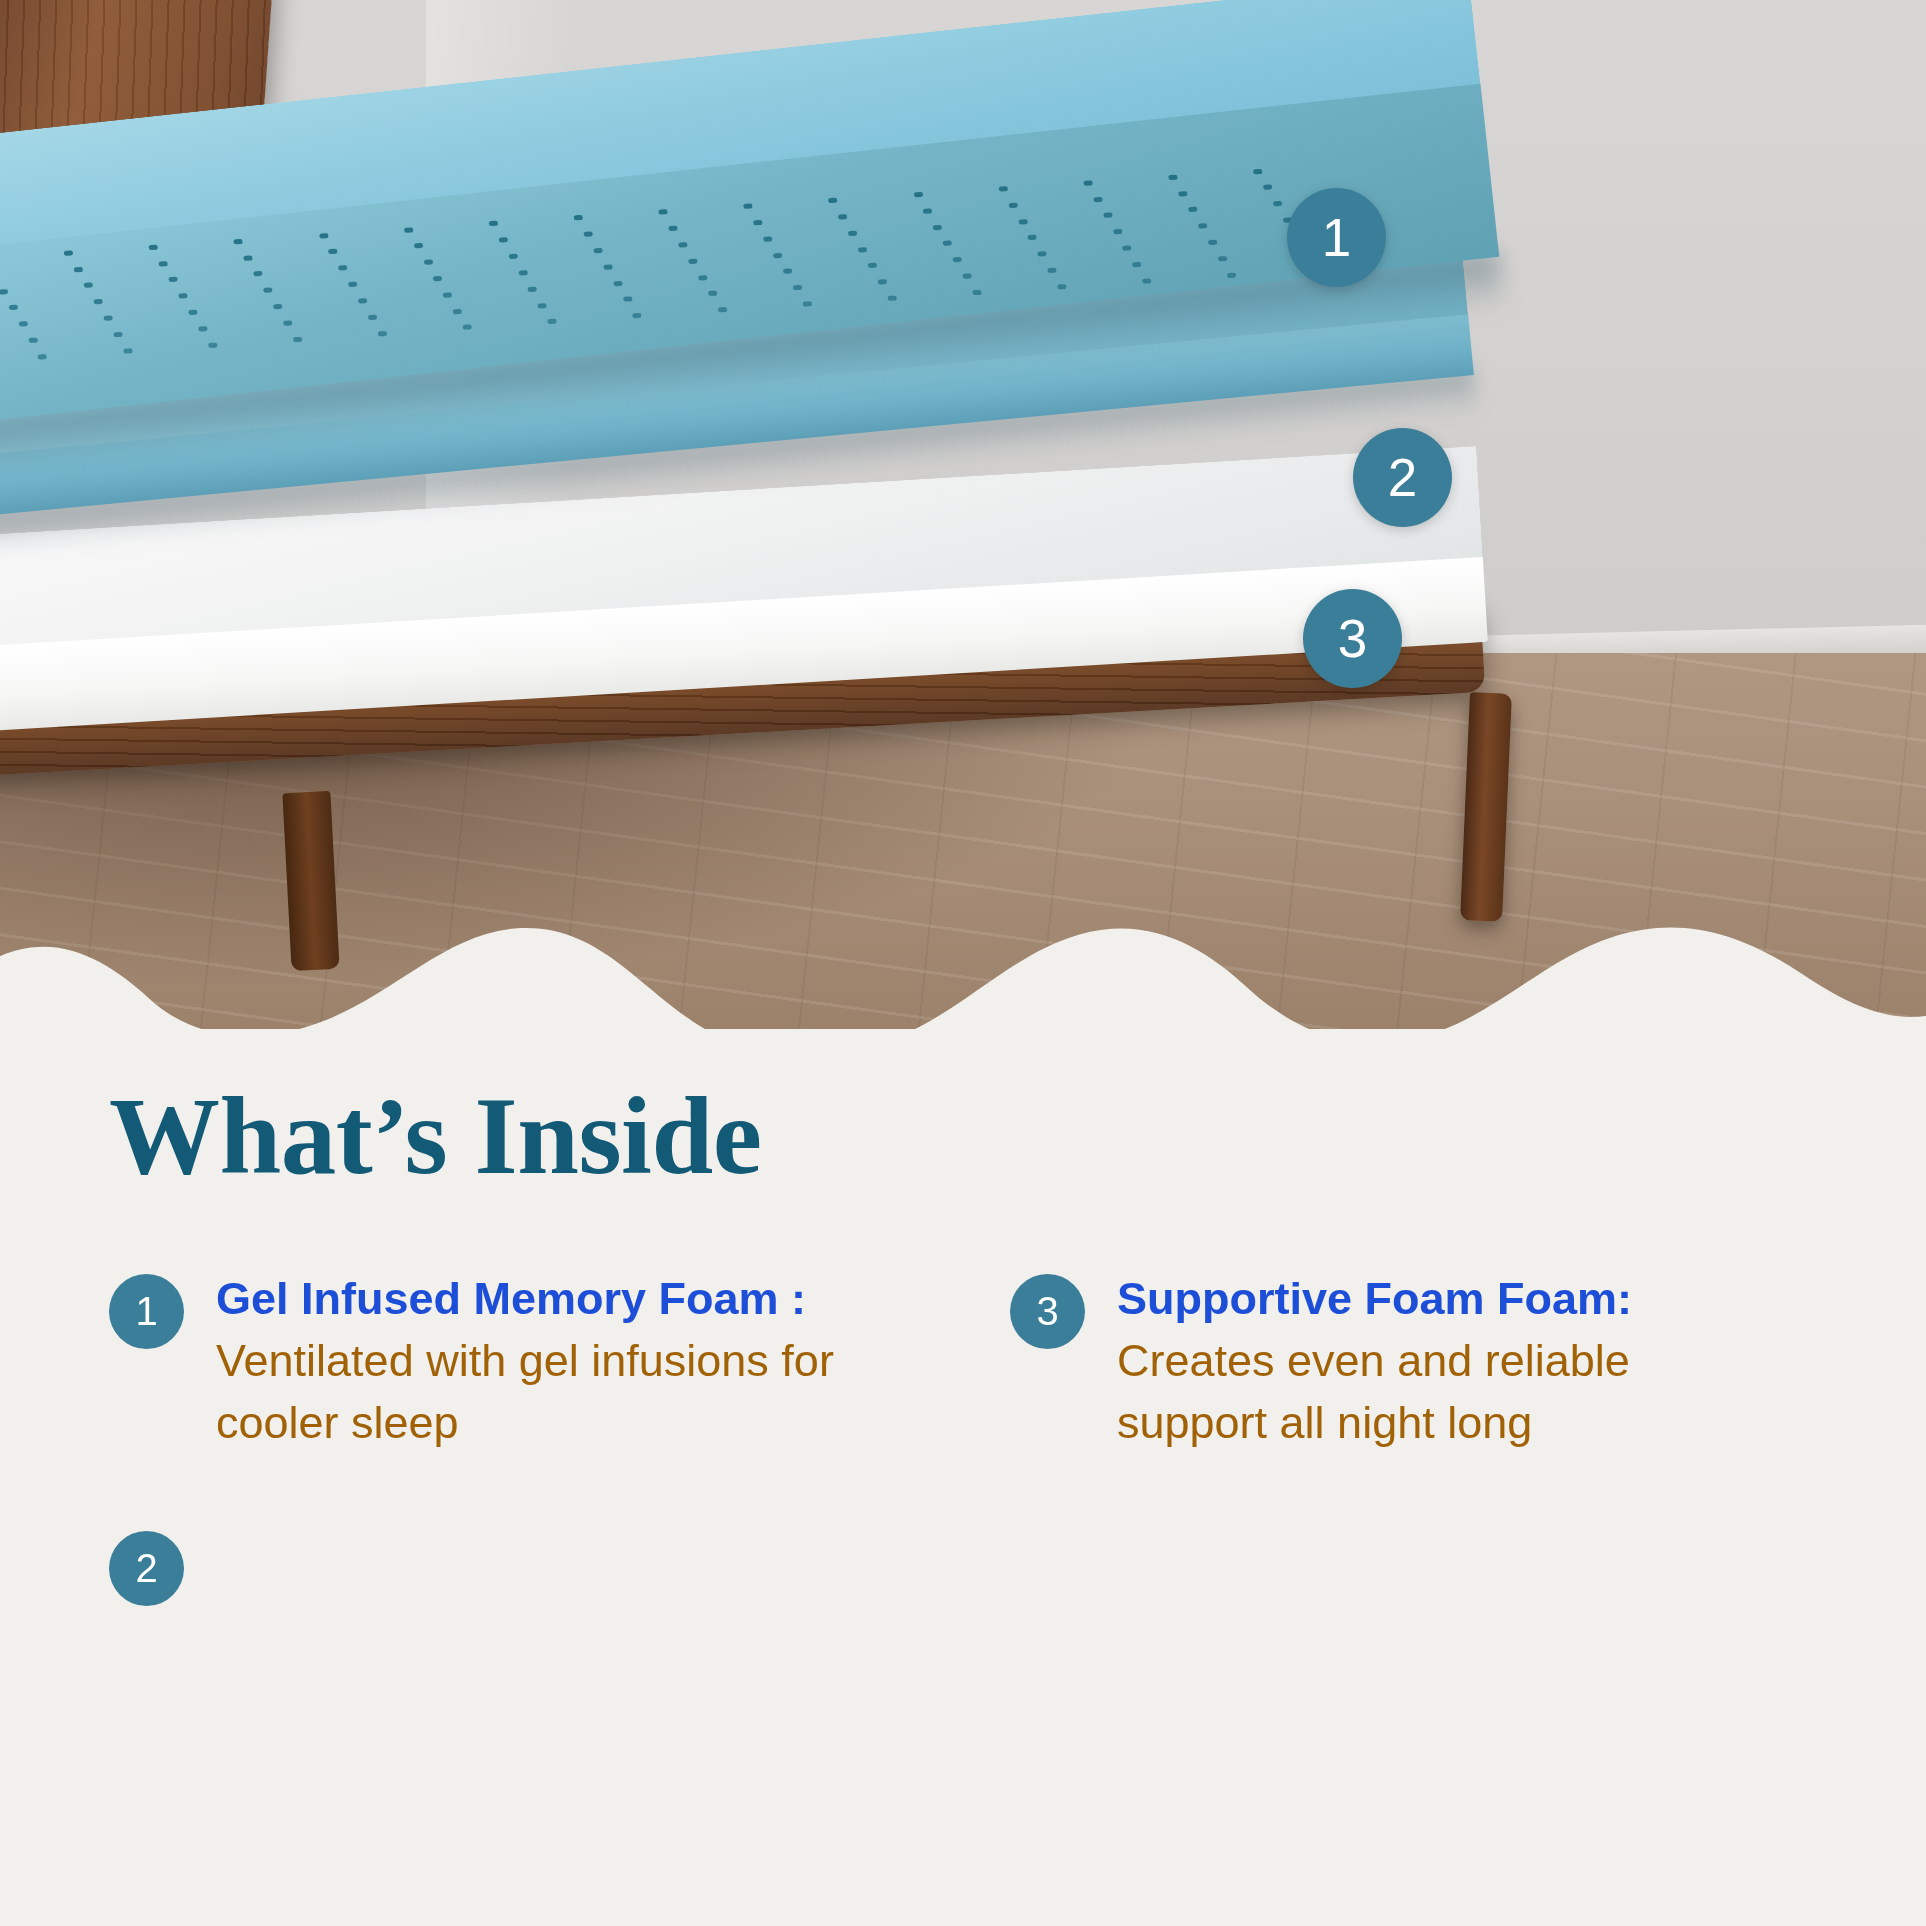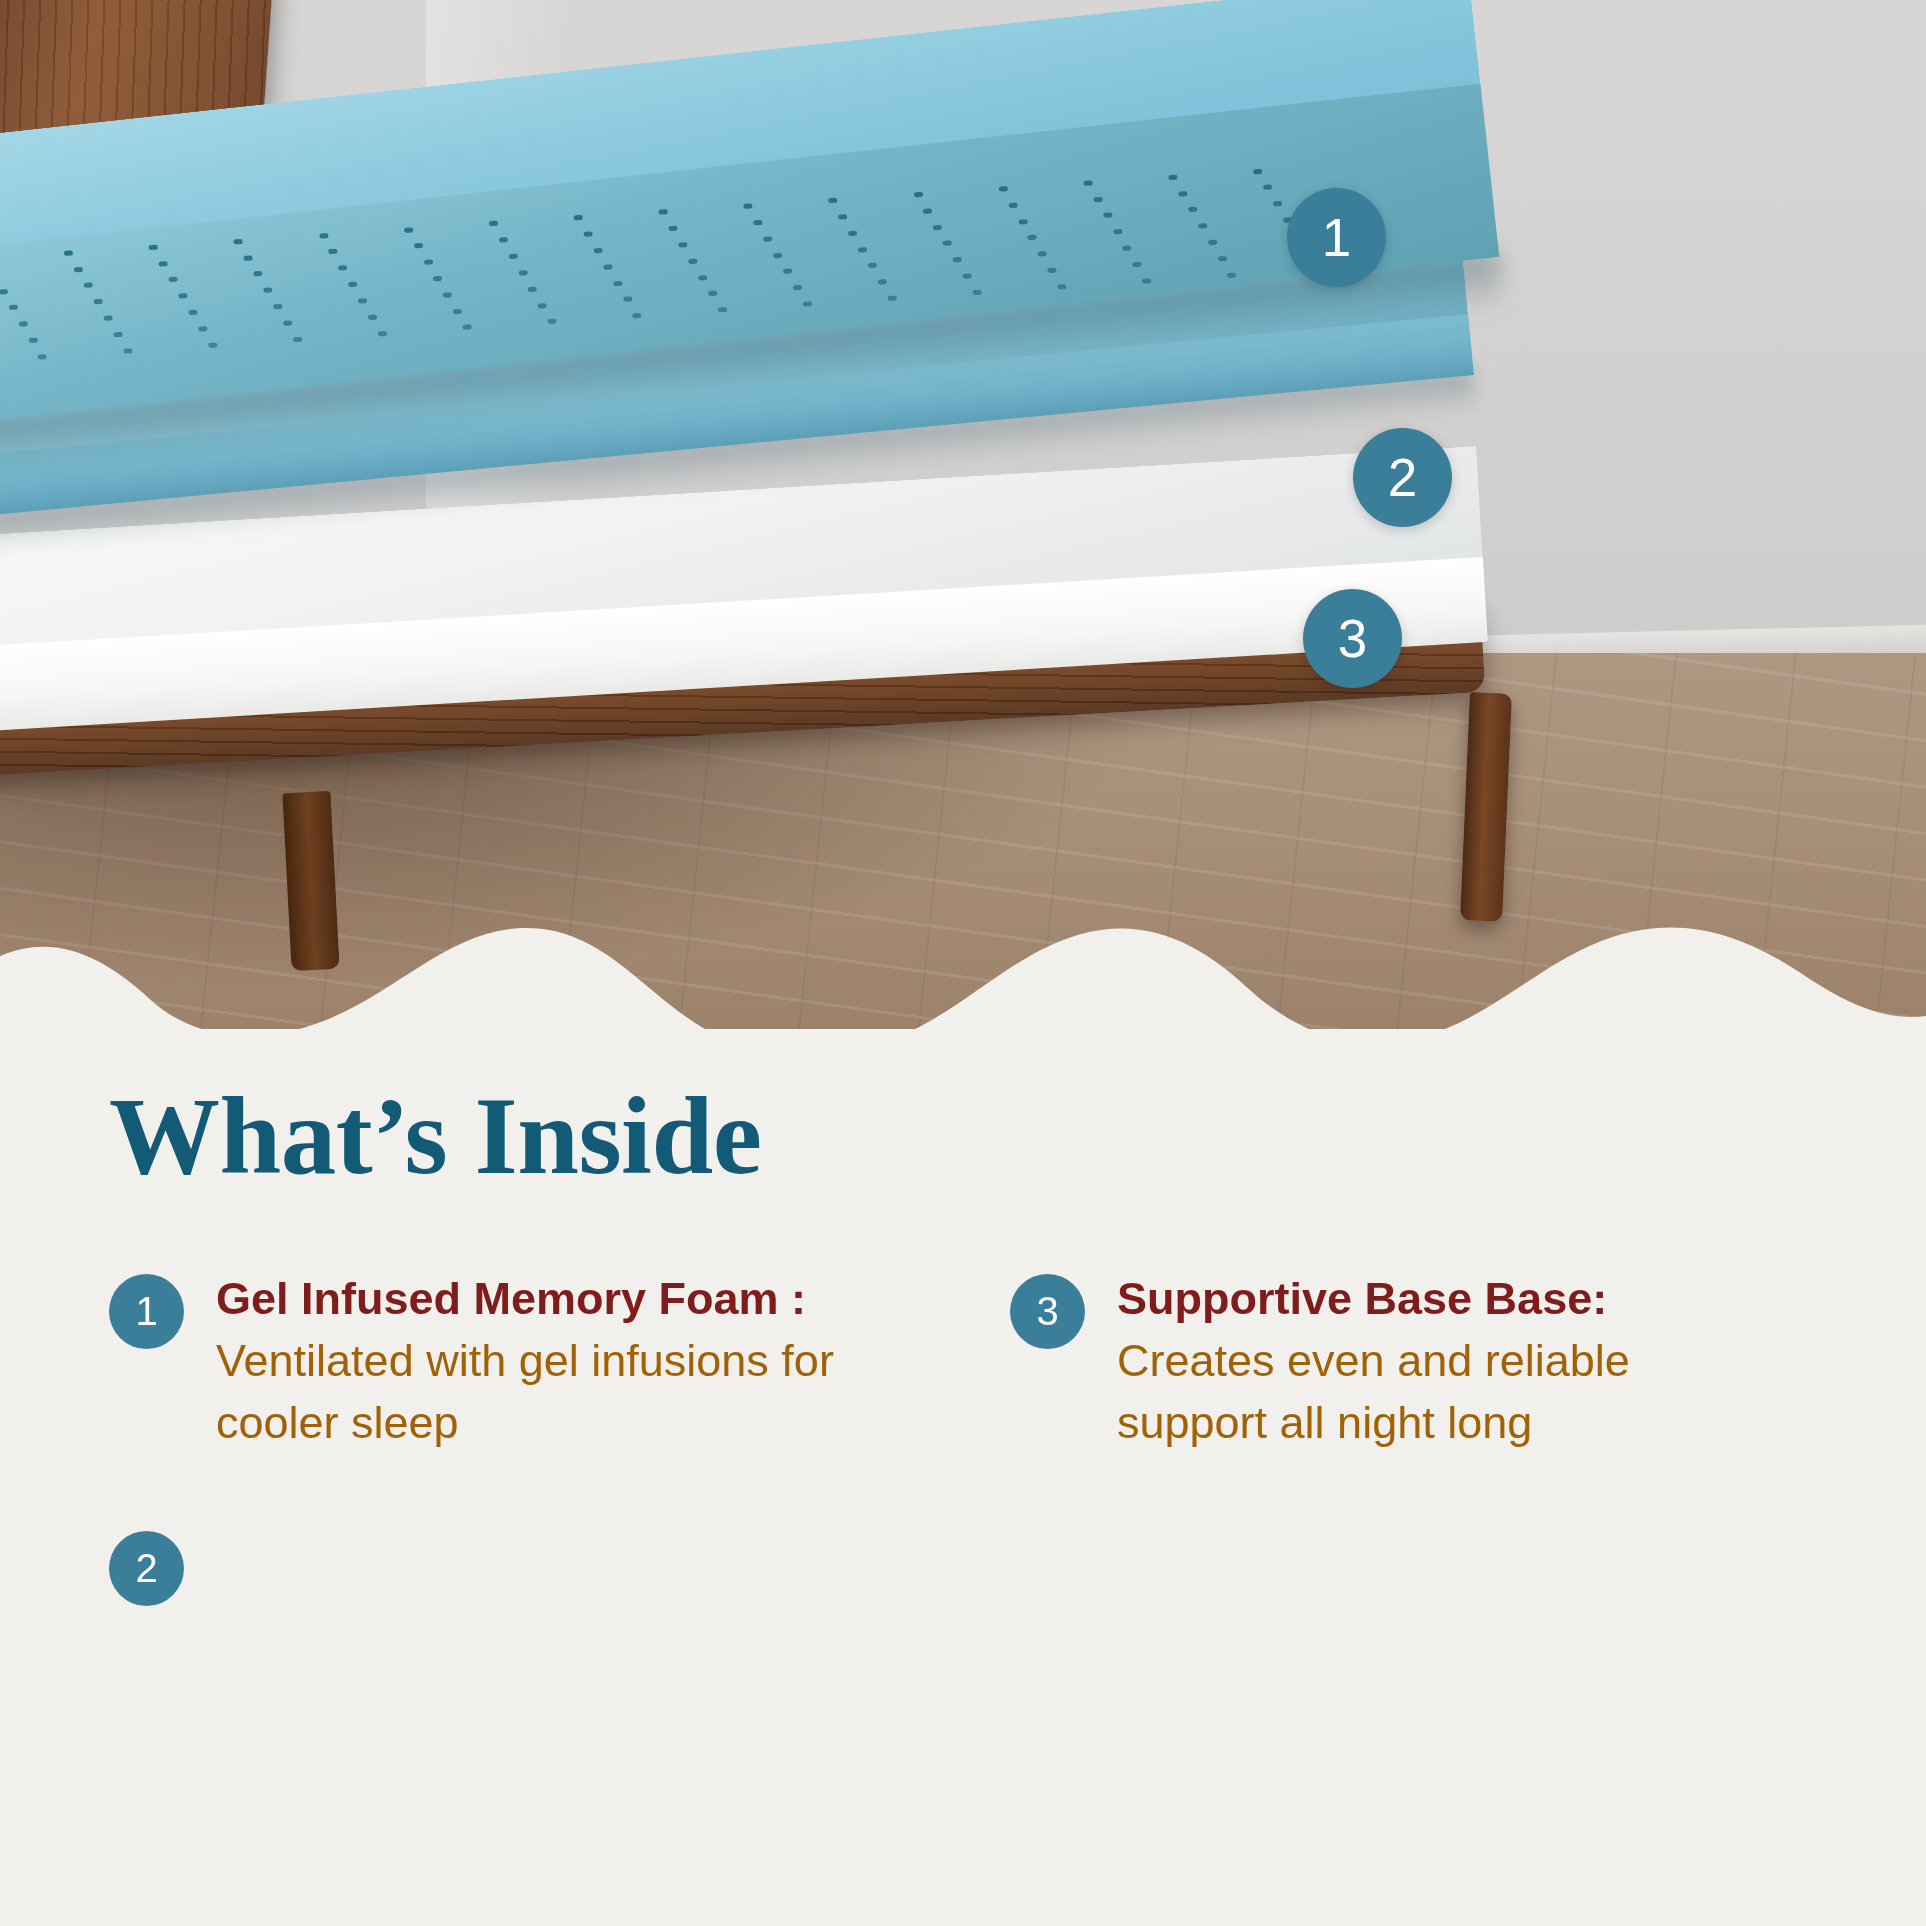--- a/index.html
+++ b/index.html
@@ -295,21 +295,21 @@
   .feature-text {
     margin-left: 32px;
     font-size: 45px;
     line-height: 1.38;
     color: #1B6080;
     font-family: "Liberation Sans", sans-serif;
     max-width: 634px;
   }
   .feature-text .term {
     font-weight: bold;
-    color: #7f1d1d;
+    color: #1d4ed8;
   }
   .feature-text .desc {
     font-weight: normal;
     color: #a16207;
   }
 </style>
 </head>
 <body>
 
 <div class="page">
@@ -502,21 +502,21 @@
           <div class="feature-badge">2</div>
         </div>
 
       </div>
 
       <div class="col col-right">
 
         <div class="feature">
           <div class="feature-badge">3</div>
           <div class="feature-text">
-            <span class="term">Supportive Base Base:</span><span class="desc"> Creates even and reliable support all night long</span>
+            <span class="term">Supportive Foam Foam:</span><span class="desc"> Creates even and reliable support all night long</span>
           </div>
         </div>
 
       </div>
 
     </div>
   </div>
 </div>
 
 

